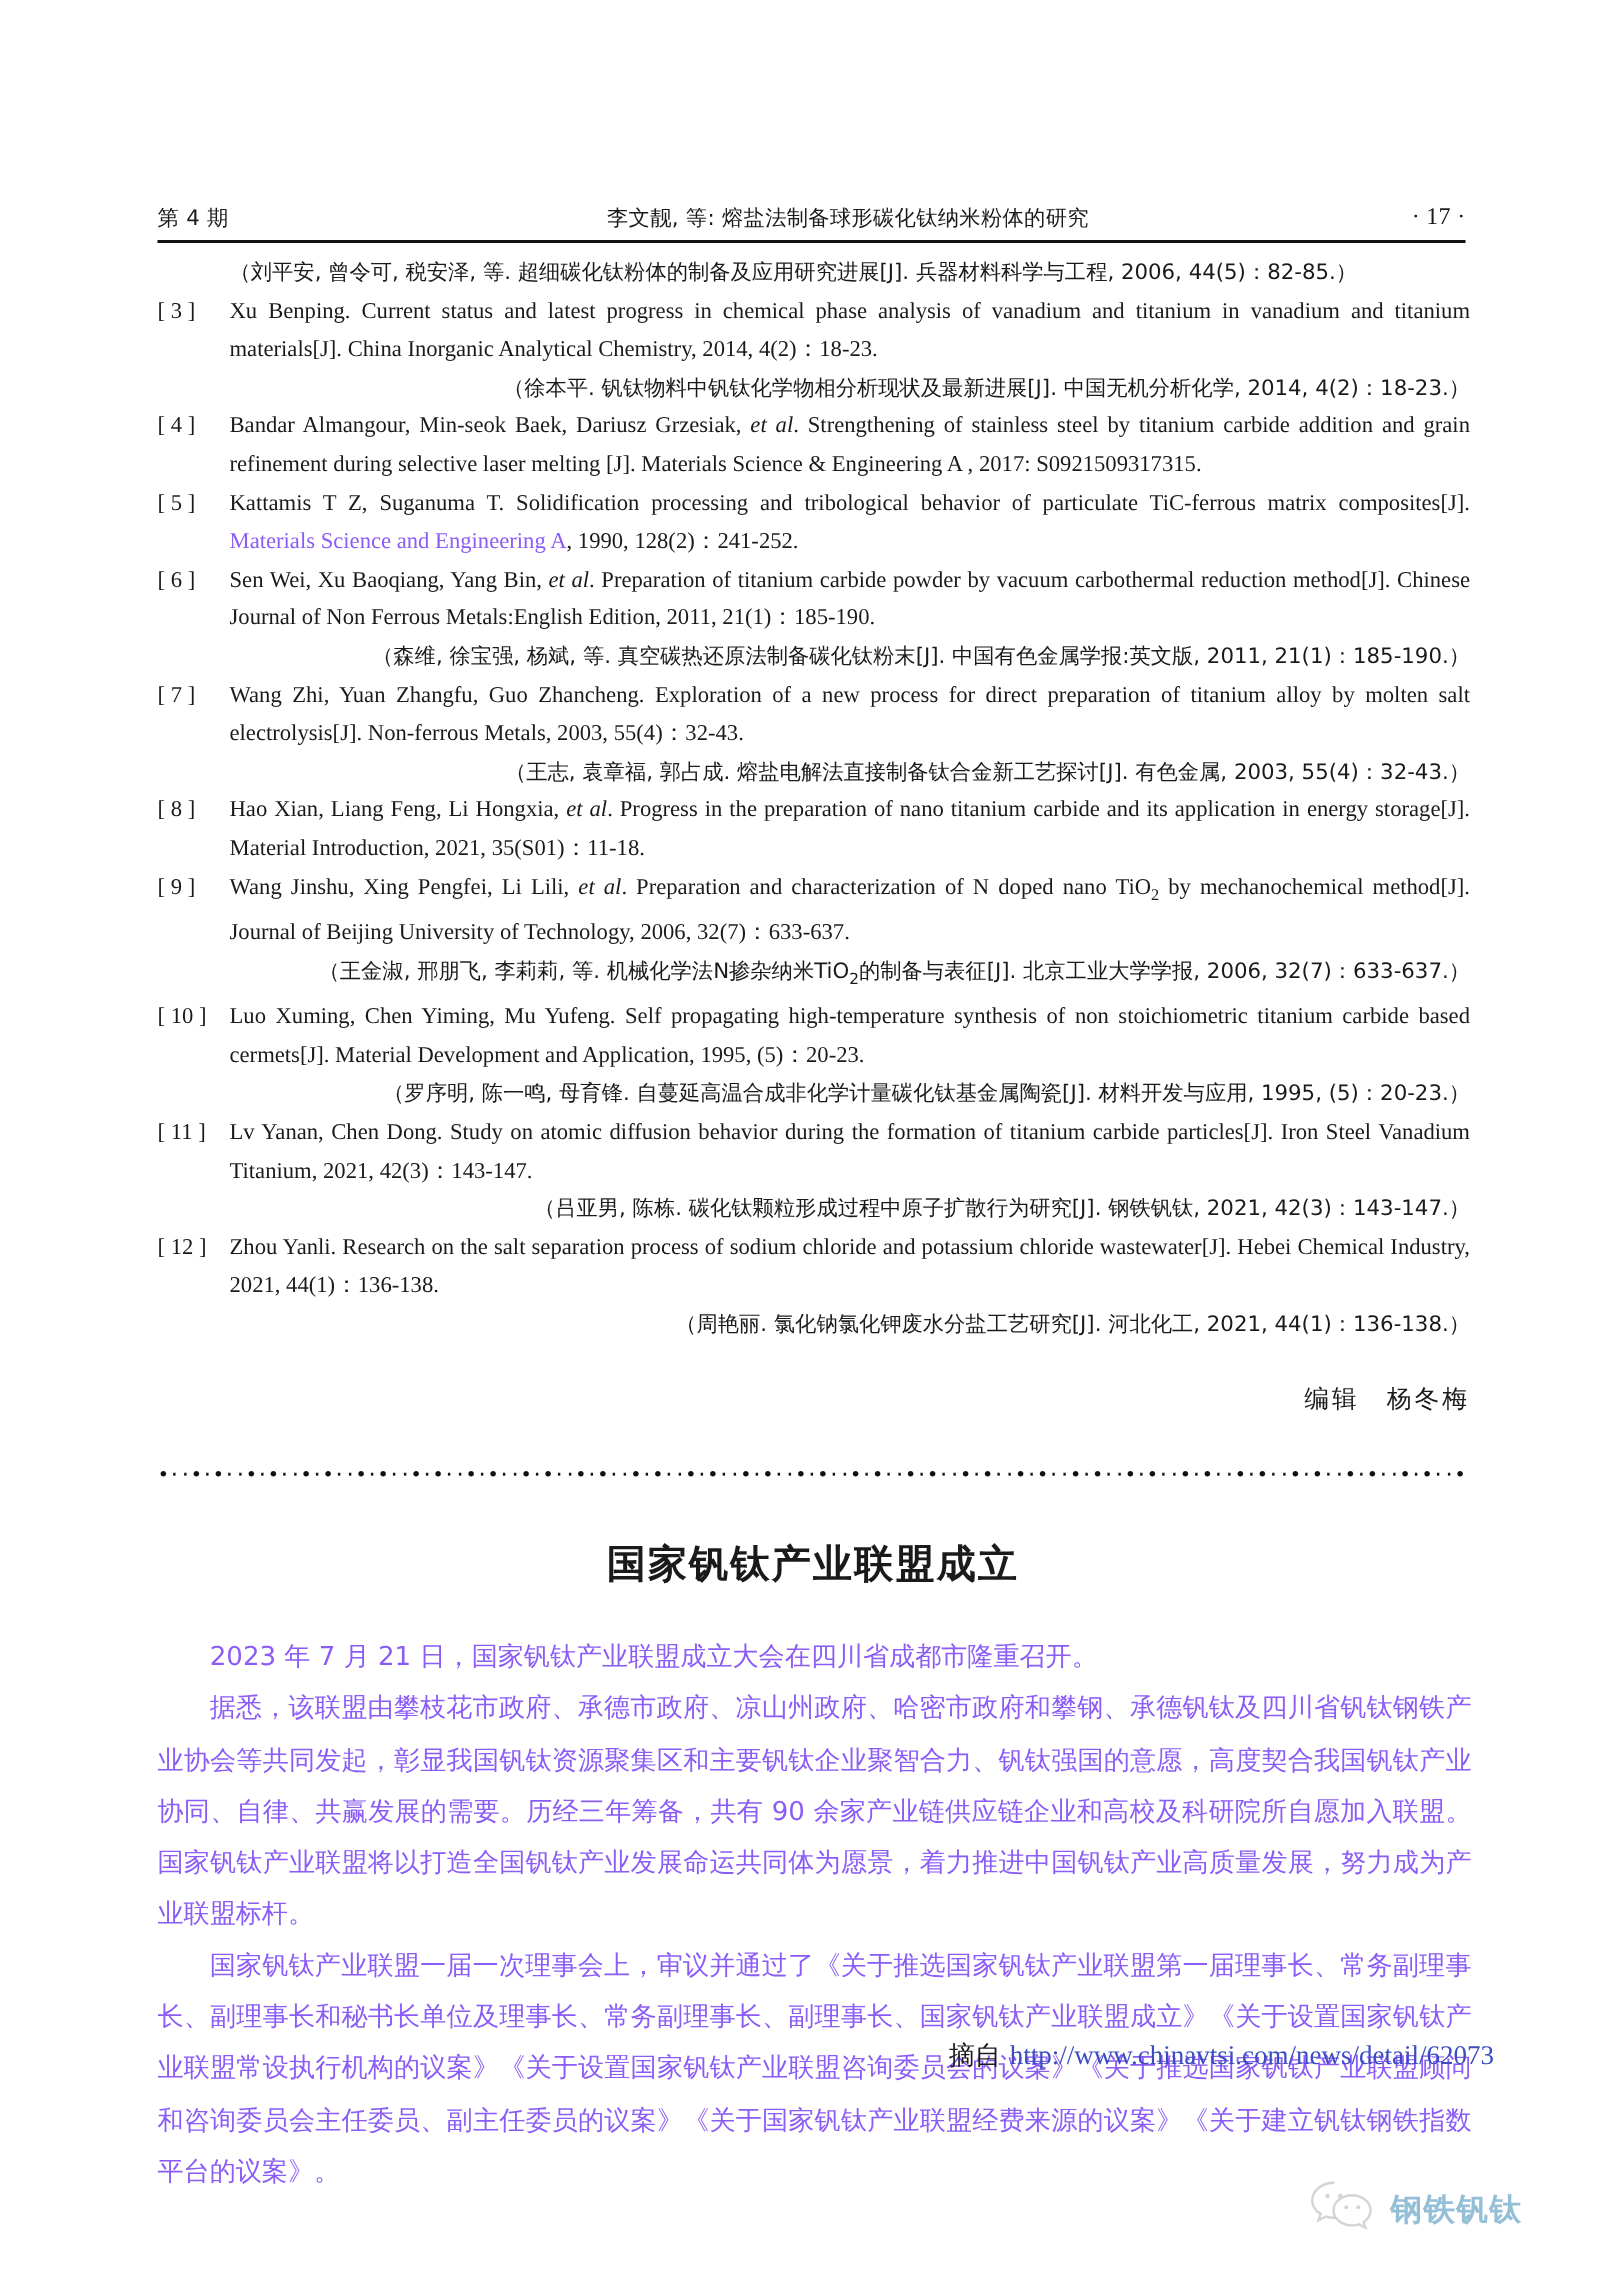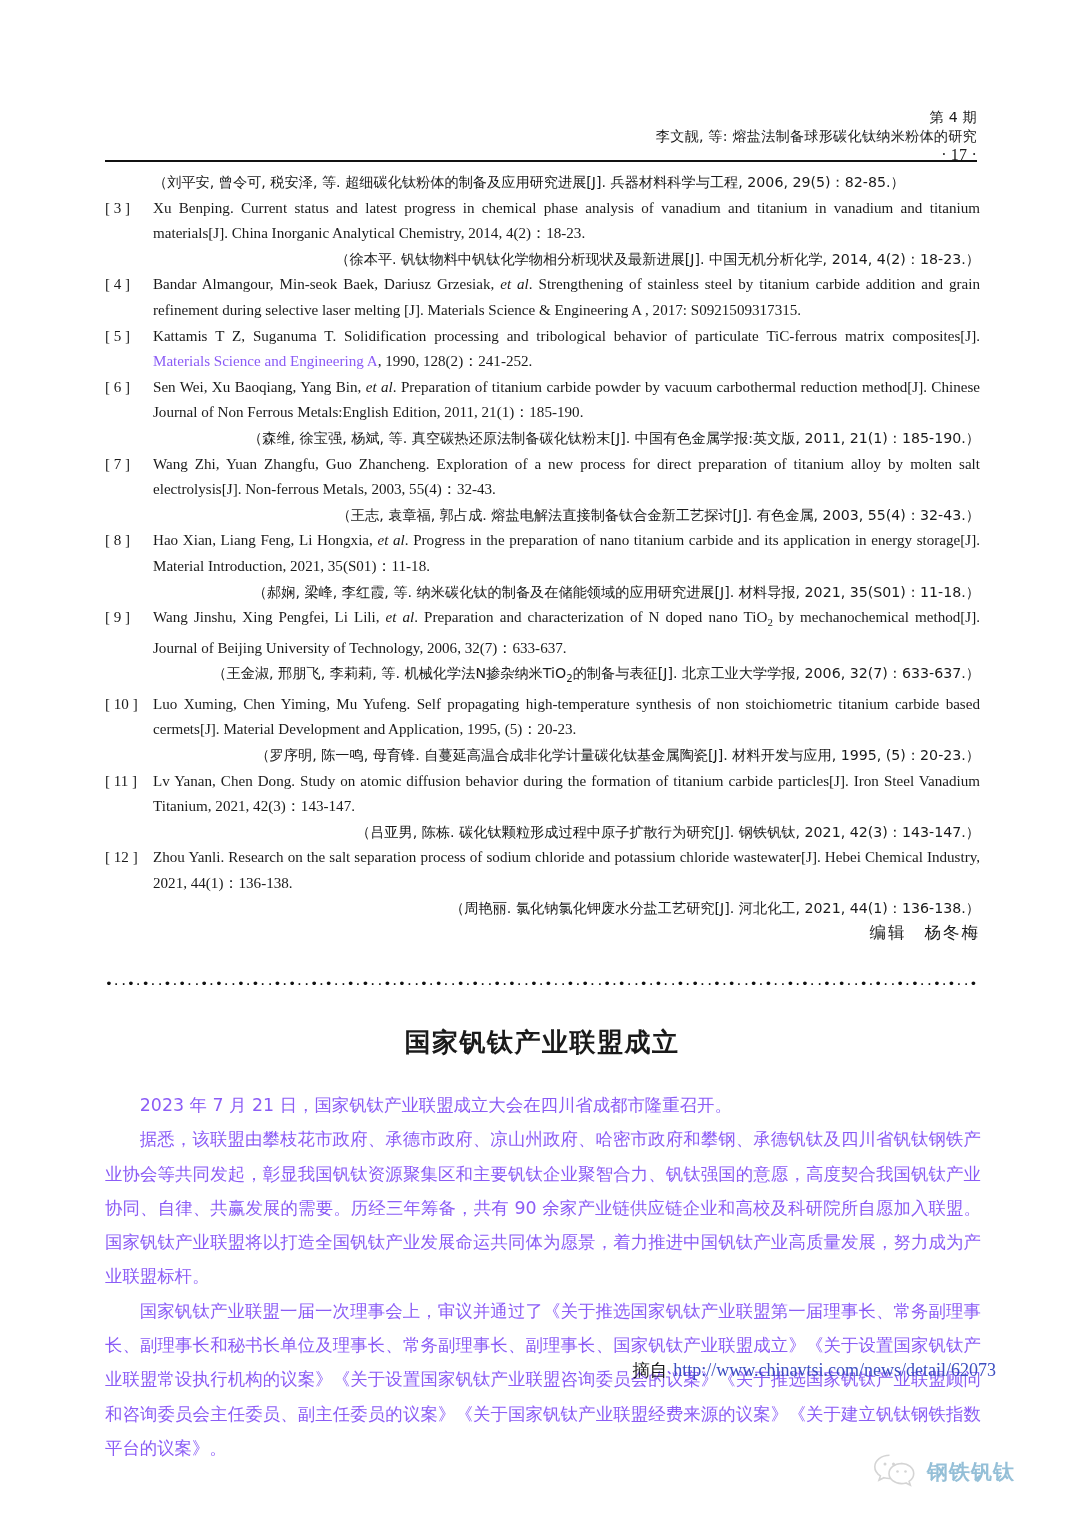--- a/index.html
+++ b/index.html
@@ -20,29 +20,28 @@
     position: absolute;
     left: 0; top: 0;
     width: 1080px;
     height: 1527px;
   }
 
   
   .header {
     position: absolute;
     left: 105px;
-    top: 108px;
+    top: 128px;
     width: 872px;
     height: 34px;
     display: flex;
-    align-items: flex-end;
+    align-items: center;
     justify-content: space-between;
     font-size: 16.5px;
     letter-spacing: 0.2px;
-    flex-direction: column;
   }
   .header-left { white-space: nowrap; }
   .header-center {
     flex: 1;
     text-align: center;
     white-space: nowrap;
     font-size: 15.5px;
     margin-left: 37px;
   }
   .header-right { white-space: nowrap; font-size: 16px; }
@@ -203,21 +202,21 @@
     <div class="header-left cn">第 4 期</div>
     <div class="header-center cn">李文靓, 等: 熔盐法制备球形碳化钛纳米粉体的研究</div>
     <div class="header-right">· 17 ·</div>
   </div>
   <div class="header-rule"></div>
 
   <div class="refs">
 
     <div class="ref">
       <div class="ref-num"></div>
-      <div class="ref-body cn">（刘平安, 曾令可, 税安泽, 等. 超细碳化钛粉体的制备及应用研究进展[J]. 兵器材料科学与工程, 2006, 29(5)：82-85.）</div>
+      <div class="ref-body cn">（刘平安, 曾令可, 税安泽, 等. 超细碳化钛粉体的制备及应用研究进展[J]. 兵器材料科学与工程, 2006, 44(5)：82-85.）</div>
     </div>
 
     <div class="ref">
       <div class="ref-num">[ 3 ]</div>
       <div class="ref-body">Xu Benping. Current status and latest progress in chemical phase analysis of vanadium and titanium in vanadium and titanium materials[J]. China Inorganic Analytical Chemistry, 2014, 4(2)：18-23.</div>
     </div>
     <div class="ref-cn cn">（徐本平. 钒钛物料中钒钛化学物相分析现状及最新进展[J]. 中国无机分析化学, 2014, 4(2)：18-23.）</div>
 
     <div class="ref">
       <div class="ref-num">[ 4 ]</div>
@@ -238,21 +237,20 @@
     <div class="ref">
       <div class="ref-num">[ 7 ]</div>
       <div class="ref-body">Wang Zhi, Yuan Zhangfu, Guo Zhancheng. Exploration of a new process for direct preparation of titanium alloy by molten salt electrolysis[J]. Non-ferrous Metals, 2003, 55(4)：32-43.</div>
     </div>
     <div class="ref-cn cn">（王志, 袁章福, 郭占成. 熔盐电解法直接制备钛合金新工艺探讨[J]. 有色金属, 2003, 55(4)：32-43.）</div>
 
     <div class="ref">
       <div class="ref-num">[ 8 ]</div>
       <div class="ref-body"><span>Hao Xian, Liang Feng, Li Hongxia, </span><span class="ital">et al</span><span>. Progress in the preparation of nano titanium carbide and its application in energy storage[J]. Material Introduction, 2021, 35(S01)：11-18.</span></div>
     </div>
-    <div class="ref-cn cn"><span>（郝娴, 梁峰, 李红霞, 等. 纳米碳化钛的制备及在储能领域的应用研究进展[J]. 材料导报, 2021, 35(S01)：11-18.）</span></div>
 
     <div class="ref">
       <div class="ref-num">[ 9 ]</div>
       <div class="ref-body"><span>Wang Jinshu, Xing Pengfei, Li Lili, </span><span class="ital">et al</span><span id="ref9-en-post">. Preparation and characterization of N doped nano TiO<sub>2</sub> by mechanochemical method[J]. Journal of Beijing University of Technology, 2006, 32(7)：633-637.</span></div>
     </div>
     <div class="ref-cn cn" id="ref9-cn">（王金淑, 邢朋飞, 李莉莉, 等. 机械化学法N掺杂纳米TiO<sub>2</sub>的制备与表征[J]. 北京工业大学学报, 2006, 32(7)：633-637.）</div>
 
     <div class="ref">
       <div class="ref-num">[ 10 ]</div>
       <div class="ref-body">Luo Xuming, Chen Yiming, Mu Yufeng. Self propagating high-temperature synthesis of non stoichiometric titanium carbide based cermets[J]. Material Development and Application, 1995, (5)：20-23.</div>

